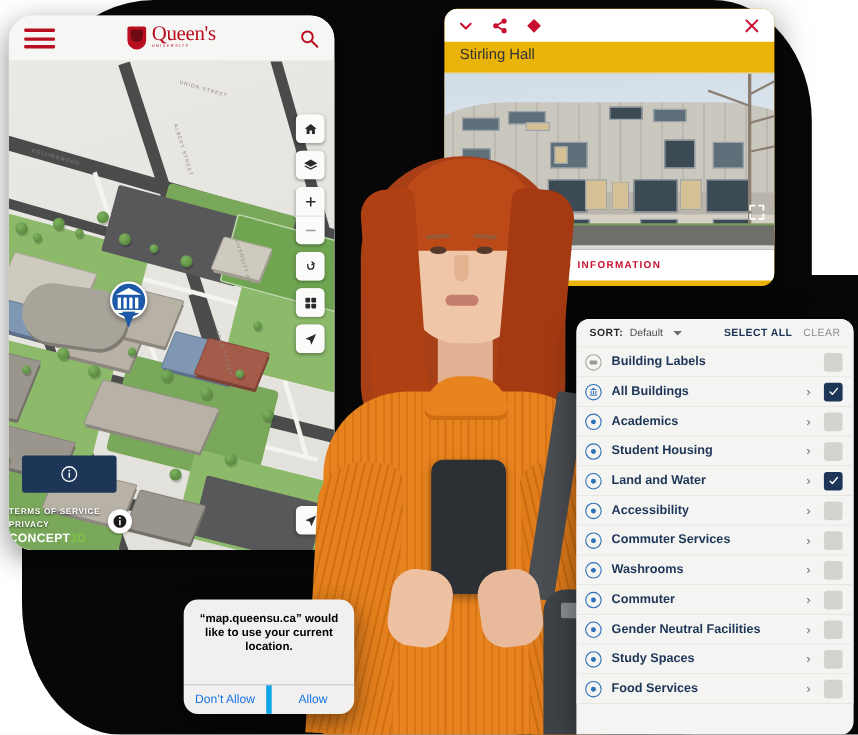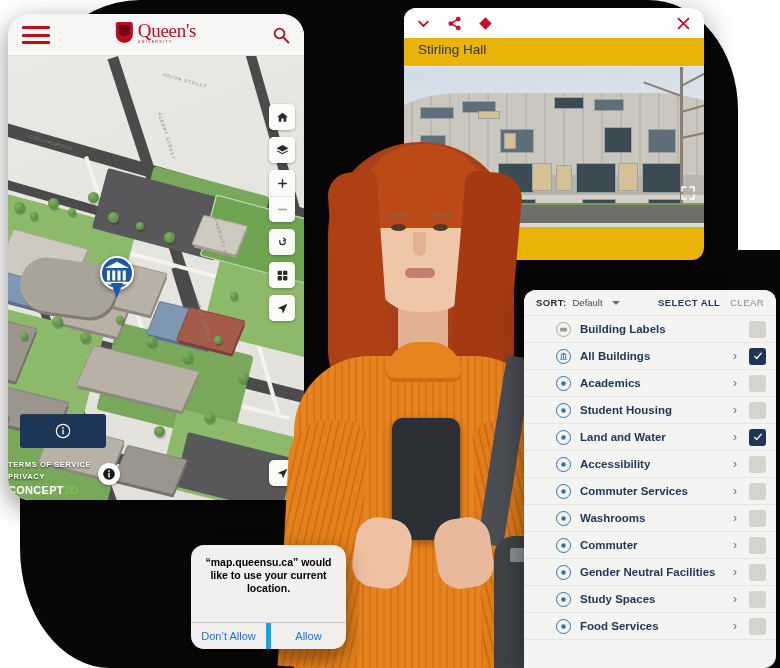--- a/index.html
+++ b/index.html
@@ -31,21 +31,21 @@
     box-shadow:0 8px 26px rgba(0,0,0,.45);
   }
   #phone-header {
     position:relative; height:42px; background:#f6f6f4;
     border-bottom:1px solid #e3e3e0; display:flex; align-items:center;
   }
   #hamburger { position:absolute; left:14px; top:12px; width:28px; height:18px;
     display:flex; flex-direction:column; justify-content:space-between; cursor:pointer; }
   #hamburger i { display:block; height:3px; background:#b90e1f; border-radius:1px; }
   #queens-logo { position:absolute; left:50%; transform:translateX(-50%); top:7px;
-    display:flex; align-items:center; gap:5px; }
+    display:flex; align-items:flex-end; gap:5px; }
   .crest { width:17px; height:21px; background:#b90e1f;
     border-radius:2px 2px 9px 9px; position:relative; }
   .crest:after { content:""; position:absolute; left:3px; top:3px; width:11px; height:11px;
     background:#6e0a14; border-radius:1px 1px 5px 5px; }
   .logoword { display:flex; flex-direction:column; line-height:1; }
   .logoword .q { font-family:"Liberation Serif", serif; font-size:19px; color:#b90e1f; letter-spacing:-.3px;}
   .logoword .u { font-size:3.6px; color:#b90e1f; letter-spacing:1.3px; margin-top:1px; }
   #search-icon { position:absolute; right:14px; top:12px; width:18px; height:18px; cursor:pointer;}
   #search-icon svg { width:18px; height:18px; }
 
@@ -153,21 +153,21 @@
   #filter-head { height:26px; display:flex; align-items:center; padding:0 12px;
      background:#f4f4f2; border-bottom:1px solid #e5e5e2; }
   #filter-head .sort-label { font-size:9.5px; font-weight:bold; color:#2b2b2b; letter-spacing:.4px;}
   #filter-head .sort-value { font-size:9.5px; color:#4b4b4b; margin-left:6px; }
   #sort-caret { margin-left:9px; width:0;height:0;border-left:4px solid transparent;
      border-right:4px solid transparent;border-top:4.5px solid #6a6a6a; cursor:pointer;}
   #filter-head .actions { margin-left:auto; display:flex; align-items:flex-end; gap:10px; }
   #select-all { font-size:9.5px; font-weight:bold; color:#1d3557; letter-spacing:.4px; cursor:pointer; }
   #clear-btn  { font-size:9.5px; color:#8b8b8b; letter-spacing:.4px; cursor:pointer; }
 
-  .frow { display:flex; align-items:center; height:27px; padding:0 10px 0 32px;
+  .frow { display:flex; align-items:center; height:27px; padding:0 10px 0 8px;
      border-bottom:1px solid #e6e6e3; background:#f4f4f2; cursor:pointer; }
   .frow .ficon { width:15px; height:15px; border-radius:50%; flex:none; margin-right:9px;
      display:flex; align-items:center; justify-content:center; }
   .ficon.gray { border:1.4px solid #a8a8a3; }
   .ficon.blue { border:1.4px solid #2e6fb7; }
   .ficon svg { width:9px; height:9px; }
   .frow .flabel { font-size:11.5px; color:#1d3557; font-weight:bold; white-space:nowrap;
      overflow:hidden; text-overflow:ellipsis; }
   .frow .fchev { margin-left:auto; width:12px; color:#6c6c6c; font-size:12px;
      text-align:center; flex:none; }
@@ -214,21 +214,20 @@
   #p-strap { left:242px; top:236px; width:26px; height:190px; background:#4a4d52;
      transform:rotate(9deg); border-radius:4px; }
   #p-bag { left:244px; top:416px; width:96px; height:150px; background:#3f4348; border-radius:20px; }
   #p-bag-buckle { left:16px; top:12px; width:20px; height:14px; background:#8d9196; border-radius:2px;}
 
   
   #loc-dialog {
     position:absolute; left:167px; top:545px; width:155px; height:104px;
     background:#f1f0ee; border-radius:13px; overflow:hidden;
     box-shadow:0 8px 22px rgba(0,0,0,.45);
-    margin-left:24px;
   }
   #loc-body { padding:11px 11px 9px; text-align:center; }
   #loc-title { font-size:10.5px; font-weight:bold; color:#000; line-height:13px; }
   #loc-sub { font-size:7.8px; color:#1a1a1a; line-height:10.5px; margin-top:5px; }
   #loc-actions { position:absolute; left:0; right:0; bottom:0; height:27px;
      display:flex; border-top:1px solid #c9c8c6; }
   #loc-actions > div { flex:1; display:flex; align-items:center; justify-content:center;
      font-size:11px; color:#1673e8; cursor:pointer; }
   #loc-deny { border-right:5px solid #0ea5e9; }
 </style>
@@ -521,20 +520,28 @@
           <polyline points="21,15 21,21 15,21"></polyline>
             <polyline points="9,21 3,21 3,15"></polyline>
         </svg>
       </div>
 
       <div id="photo-progress">
         <i style="width:22%"></i>
       </div>
     </div>
 
+    <div id="info-bar">
+      <svg viewBox="0 0 24 24">
+        <circle cx="12" cy="12" r="10" fill="none" stroke="#c8102e" stroke-width="2"></circle>
+        <rect x="11" y="10.5" width="2" height="7" fill="#c8102e"></rect>
+        <circle cx="12" cy="7.2" r="1.4" fill="#c8102e"></circle>
+      </svg>
+      <span class="lbl">INFORMATION</span>
+    </div>
   </div>
 
   <div id="person">
     <div class="pc" id="p-hair-back"></div>
     <div class="pc" id="p-neck"></div>
     <div class="pc" id="p-face"></div>
     <div class="pc" id="p-hair-top"></div>
     <div class="pc" id="p-hair-l"></div>
     <div class="pc" id="p-hair-r"></div>
     <div class="pc p-brow" id="p-brow-l"></div>

